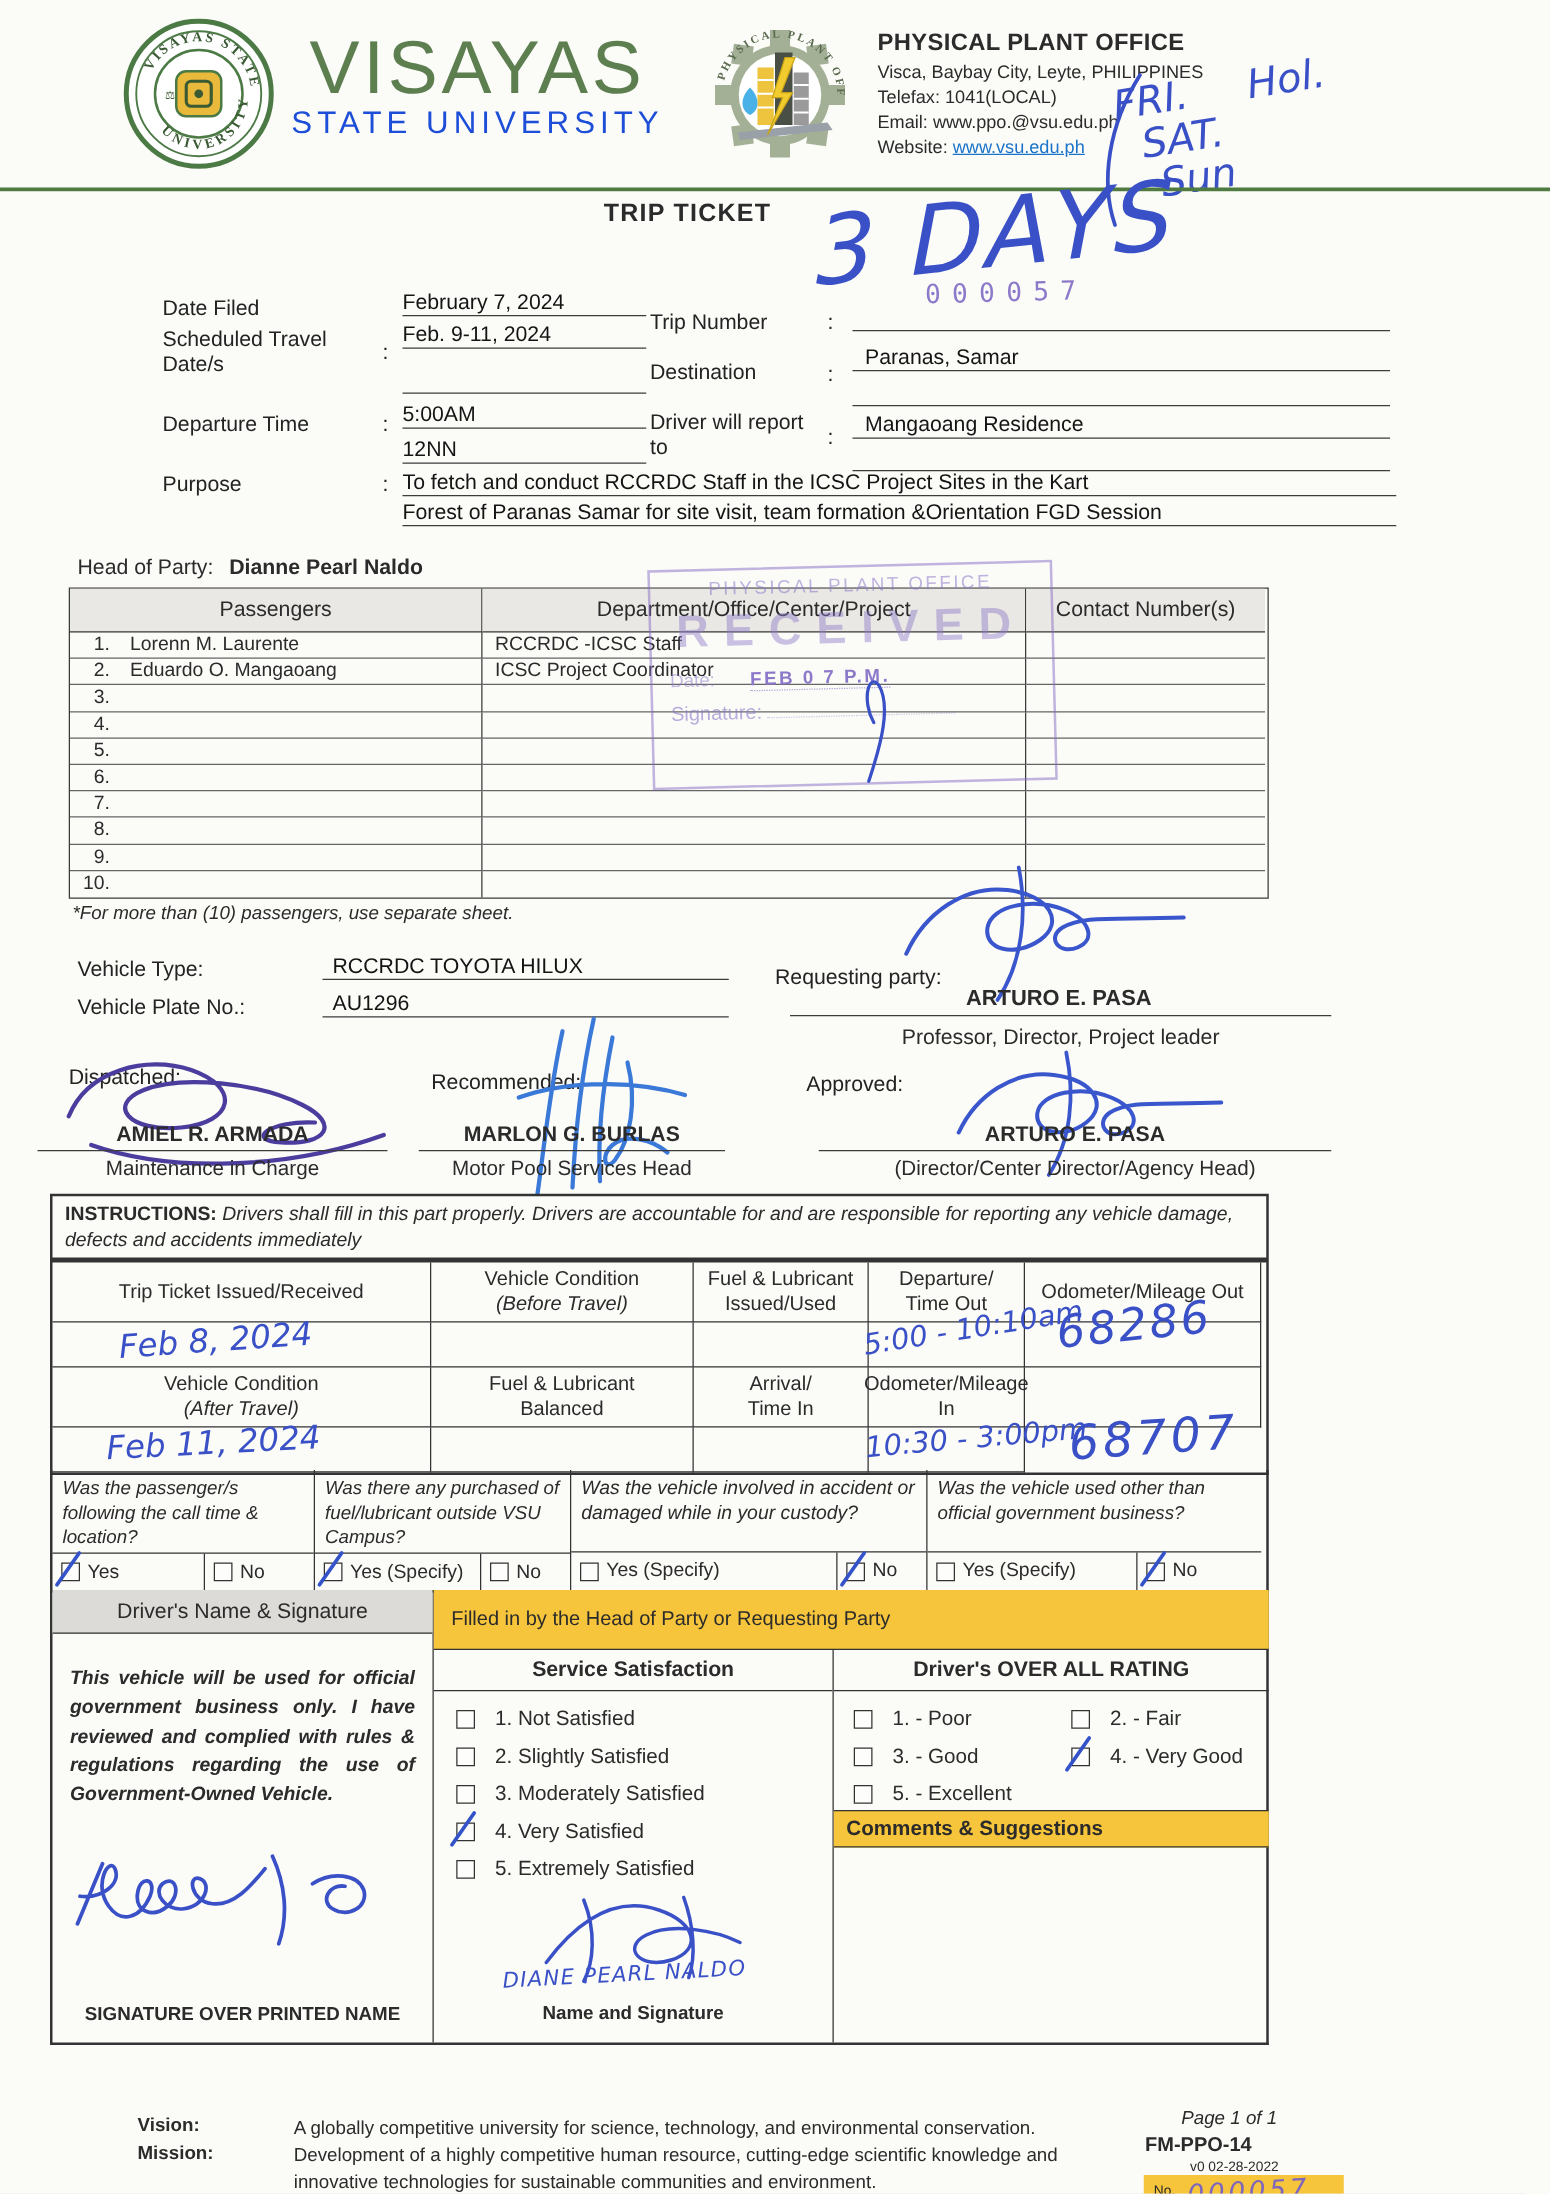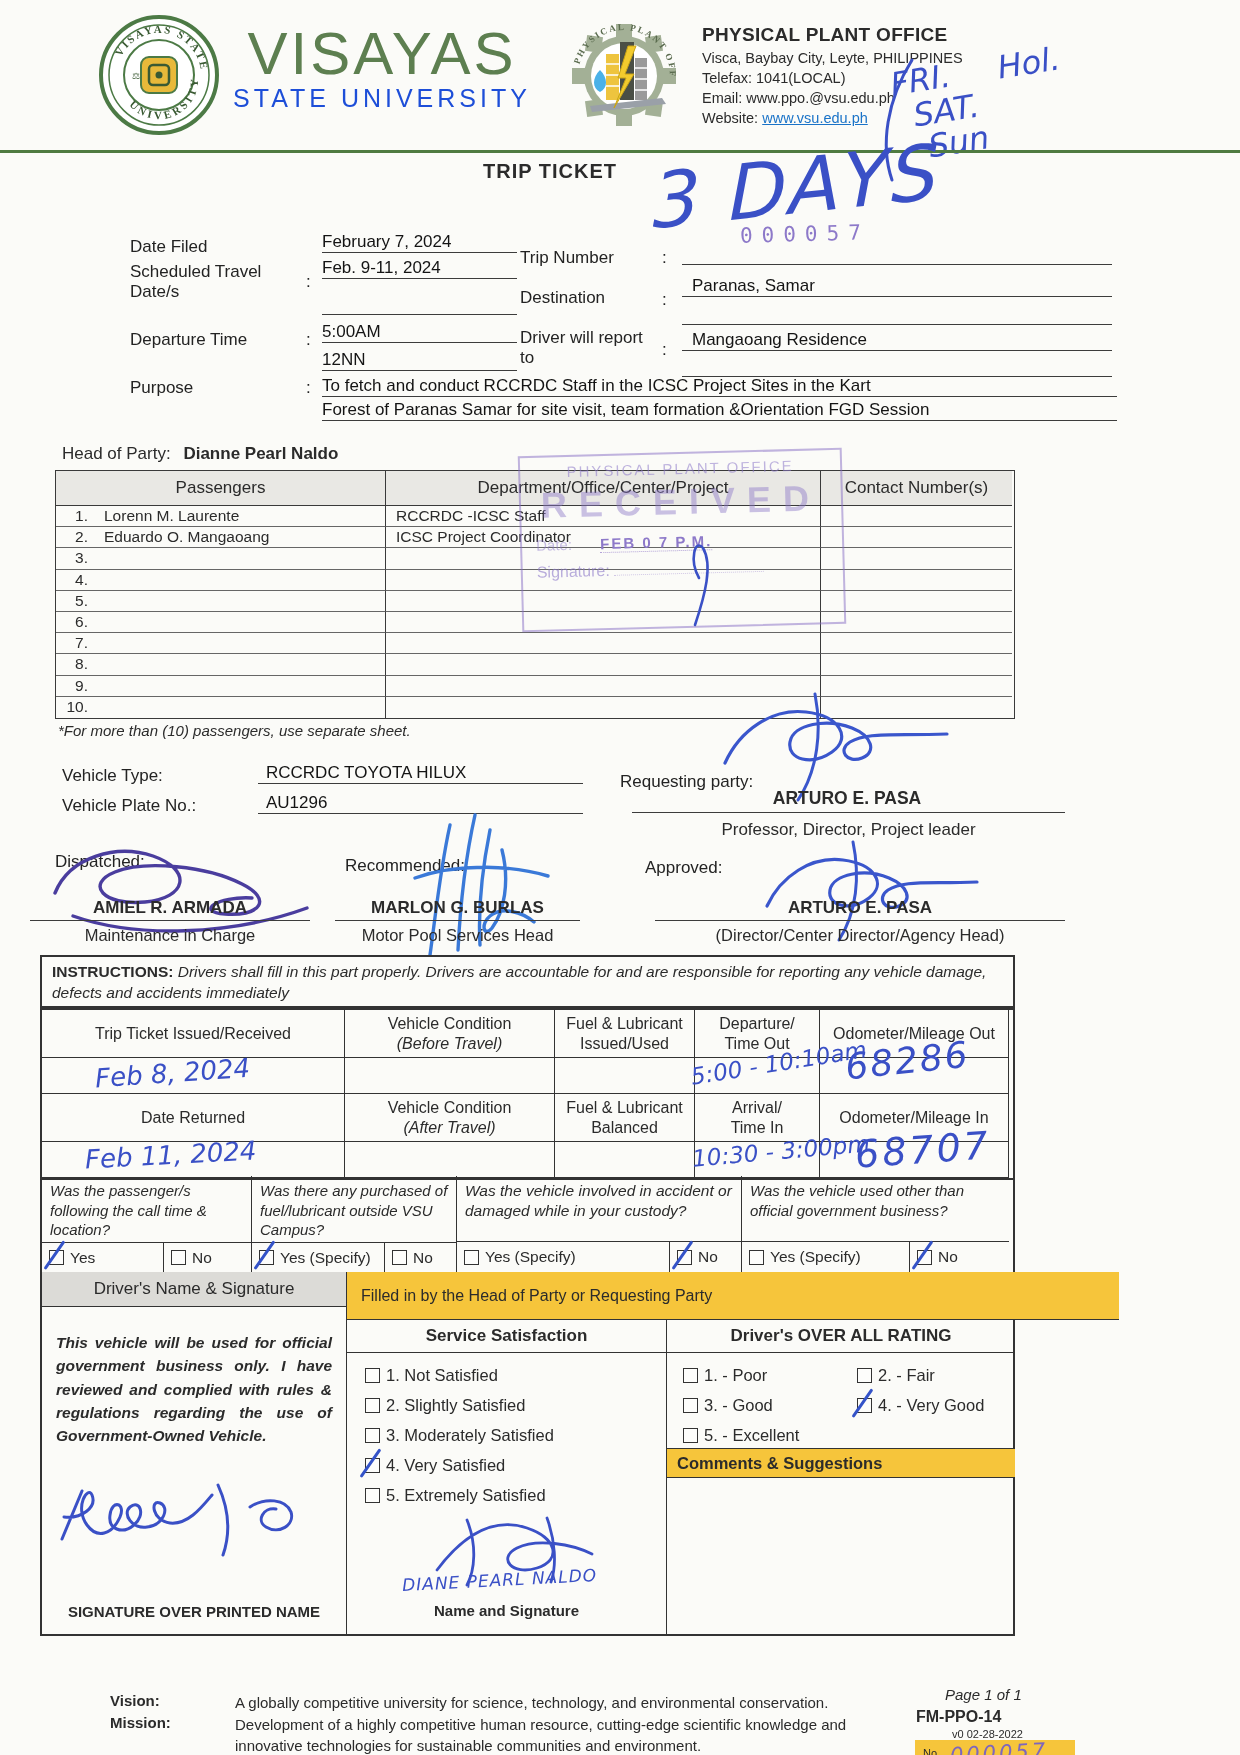--- a/index.html
+++ b/index.html
@@ -39,21 +39,21 @@
   .qcell{border-right:1.4px solid #333;display:flex;flex-direction:column;height:96px;}
   .qtext{flex:1;font-style:italic;font-size:15px;line-height:1.3;padding:5px 8px 2px 8px;}
   .qopts{display:flex;border-top:1.4px solid #333;height:30px;flex:none;}
   .qopt{display:flex;align-items:center;padding-left:7px;font-size:15.5px;border-right:1.4px solid #333;box-sizing:border-box;}
   .qopt:last-child{border-right:none;}
   .box{width:13px;height:13px;border:1.8px solid #333;margin-right:6px;position:relative;flex:none;background:#fdfdfb;}
   .box.checked::after{content:'';position:absolute;left:3px;top:-13px;width:2.6px;height:34px;
       background:#3453c8;transform:rotate(35deg);border-radius:2px;}
   
   .bsec{position:absolute;left:40px;top:1272px;width:975px;height:364px;border:2px solid #333;border-top:none;box-sizing:border-box;}
-  .sitem{position:absolute;display:flex;align-items:center;font-size:16.5px;}
+  .sitem{position:absolute;display:flex;align-items:center;font-size:16.5px;gap:10px;}
   .ybar{background:#f6c53b;}
 </style>
 </head>
 <body>
 
 <div class="page">
 
   <div class="abs" style="left:98px;top:14px;">
     <svg width="122" height="122" viewBox="0 0 122 122">
       <circle cx="61" cy="61" r="58" fill="#ffffff" stroke="#4c7a45" stroke-width="4"></circle>
@@ -355,23 +355,20 @@
         <span>Odometer/Mileage Out</span>
       </div>
 
     <div class="dv"></div>
     <div class="dv"></div>
     <div class="dv"></div>
     <div class="dv"></div>
     <div class="dv lastcol"></div>
 
     <div class="dh">
-        <span>Date Returned</span>
-      </div>
-    <div class="dh">
         <span>Vehicle Condition</span>
         <span class="i">(After Travel)</span>
       </div>
     <div class="dh">
         <span>Fuel &amp; Lubricant</span>
         <span>Balanced</span>
       </div>
     <div class="dh">
         <span>Arrival/</span>
         <span>Time In</span>
@@ -453,21 +450,21 @@
 
     <div class="abs" style="left:0;top:0;width:305px;height:100%;border-right:1.4px solid #333;box-sizing:border-box;">
       <div style="height:34px;background:#dcdbd7;border-bottom:1.4px solid #333;display:flex;align-items:center;justify-content:center;font-size:17px;">Driver's Name &amp; Signature</div>
       <div class="i" style="margin:24px 14px 0 14px;font-size:15.5px;line-height:1.5;text-align:justify;font-weight:bold;">This vehicle will be used for official government business only.  I have reviewed and complied with rules &amp; regulations regarding the use of Government-Owned Vehicle.</div>
       <svg class="sig" width="280" height="95" viewBox="0 0 280 95" style="position:absolute;left:8px;top:205px;">
         <path d="M12 62 L 32 14 M14 40 C 32 42 47 30 42 18 C 38 8 24 30 37 48 C 47 62 62 58 70 40 C 76 26 62 22 60 38 C 58 52 72 58 84 48 C 96 38 90 22 80 30 C 72 37 82 52 97 50 C 114 48 120 30 110 26 C 100 22 102 44 120 46 C 138 48 152 30 162 18 M 168 8 C 178 30 181 55 173 78 M 200 30 C 215 20 236 22 241 35 C 245 48 229 58 216 50 C 206 44 213 30 226 32" stroke="#3a50c6" stroke-width="3"></path>
       </svg>
       <div class="b" style="position:absolute;left:0;bottom:14px;width:100%;text-align:center;font-size:15px;">SIGNATURE OVER PRINTED NAME</div>
     </div>
 
-    <div class="ybar" style="position:absolute;left:305px;top:0;width:772px;height:48px;border-bottom:1.4px solid #333;box-sizing:border-box;display:flex;align-items:center;padding-left:14px;font-size:16px;">Filled in by the Head of Party or Requesting Party</div>
+    <div class="ybar" style="position:absolute;left:305px;top:0;width:668px;height:48px;border-bottom:1.4px solid #333;box-sizing:border-box;display:flex;align-items:center;padding-left:14px;font-size:16px;">Filled in by the Head of Party or Requesting Party</div>
 
     <div class="abs" style="left:305px;top:48px;width:320px;height:314px;border-right:1.4px solid #333;box-sizing:border-box;">
       <div class="b" style="height:32px;border-bottom:1.4px solid #333;display:flex;align-items:center;justify-content:center;font-size:17px;">Service Satisfaction</div>
       <div class="sitem" style="left:18px;top:46px;">
           <span class="box"></span>
           <span>1.  Not Satisfied</span>
         </div>
       <div class="sitem" style="left:18px;top:76px;">
           <span class="box"></span>
           <span>2.  Slightly Satisfied</span>

